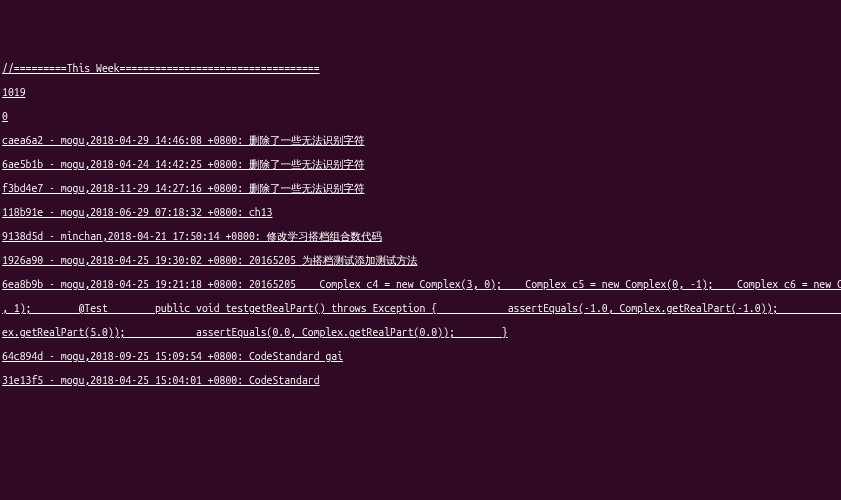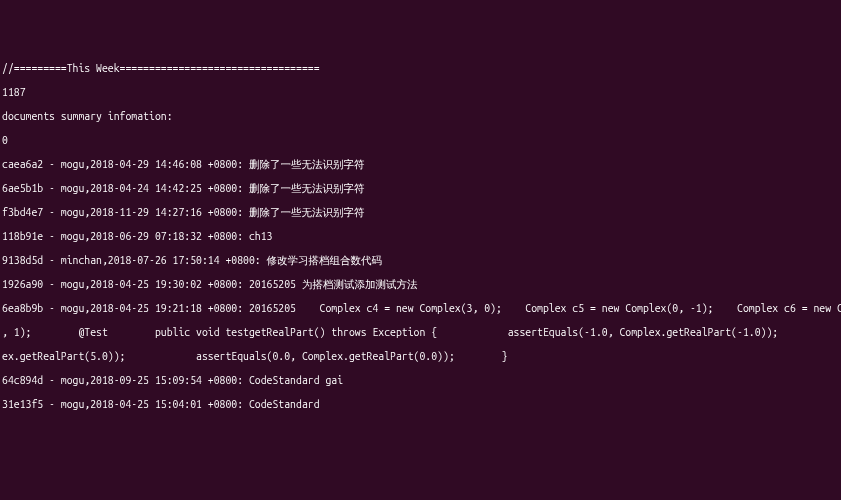--- a/index.html
+++ b/index.html
@@ -8,37 +8,36 @@
     color: #ffffff;
     font-family: "Ubuntu Mono", "DejaVu Sans Mono", Consolas, monospace;
     font-size: 10.5px;
     line-height: 12px;
     padding: 2px 2px;
     white-space: pre;
     width: 841px;
     height: 500px;
     overflow: hidden;
   }
-  .term-line { white-space: pre; }
+  .term-line { white-space: pre; text-decoration: underline; }
 </style>
 </head>
 <body>
 
 
 
 <div>
 <div class="term-line">//=========This Week==================================</div>
-<div class="term-line">1187</div>
-<div class="term-line">documents summary infomation:</div>
+<div class="term-line">1019</div>
 <div class="term-line">0</div>
 <div class="term-line">caea6a2 - mogu,2018-04-29 14:46:08 +0800: 删除了一些无法识别字符</div>
 <div class="term-line">6ae5b1b - mogu,2018-04-24 14:42:25 +0800: 删除了一些无法识别字符</div>
 <div class="term-line">f3bd4e7 - mogu,2018-11-29 14:27:16 +0800: 删除了一些无法识别字符</div>
 <div class="term-line">118b91e - mogu,2018-06-29 07:18:32 +0800: ch13</div>
-<div class="term-line">9138d5d - minchan,2018-07-26 17:50:14 +0800: 修改学习搭档组合数代码</div>
+<div class="term-line">9138d5d - minchan,2018-04-21 17:50:14 +0800: 修改学习搭档组合数代码</div>
 <div class="term-line">1926a90 - mogu,2018-04-25 19:30:02 +0800: 20165205 为搭档测试添加测试方法</div>
 <div class="term-line">6ea8b9b - mogu,2018-04-25 19:21:18 +0800: 20165205    Complex c4 = new Complex(3, 0);    Complex c5 = new Complex(0, -1);    Complex c6 = new Complex(-2</div>
 <div class="term-line">, 1);        @Test        public void testgetRealPart() throws Exception {            assertEquals(-1.0, Complex.getRealPart(-1.0));            assertEquals(5.0, Compl</div>
 <div class="term-line">ex.getRealPart(5.0));            assertEquals(0.0, Complex.getRealPart(0.0));        }</div>
 <div class="term-line">64c894d - mogu,2018-09-25 15:09:54 +0800: CodeStandard gai</div>
 <div class="term-line">31e13f5 - mogu,2018-04-25 15:04:01 +0800: CodeStandard</div>
 <div class="term-line"></div>
 <div class="term-line"></div>
 
 

